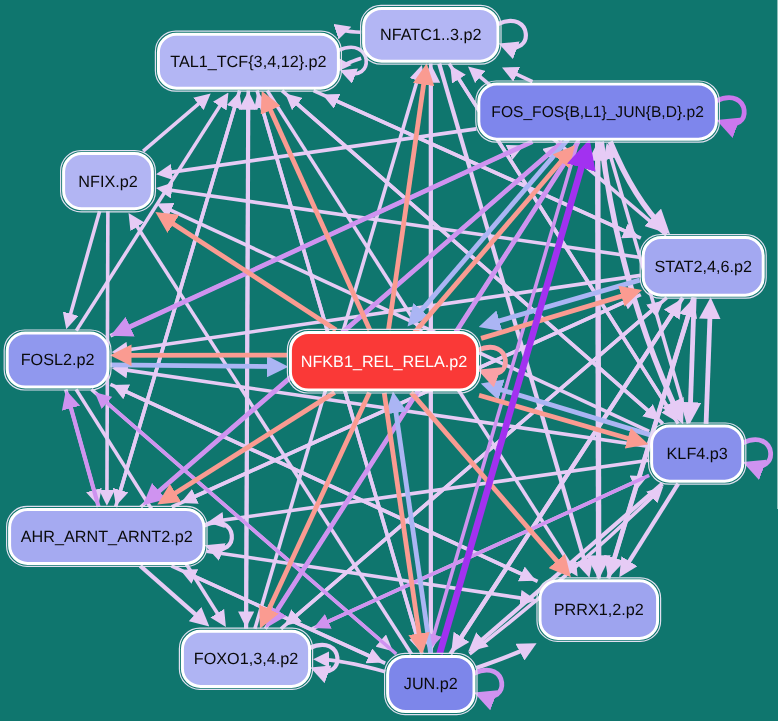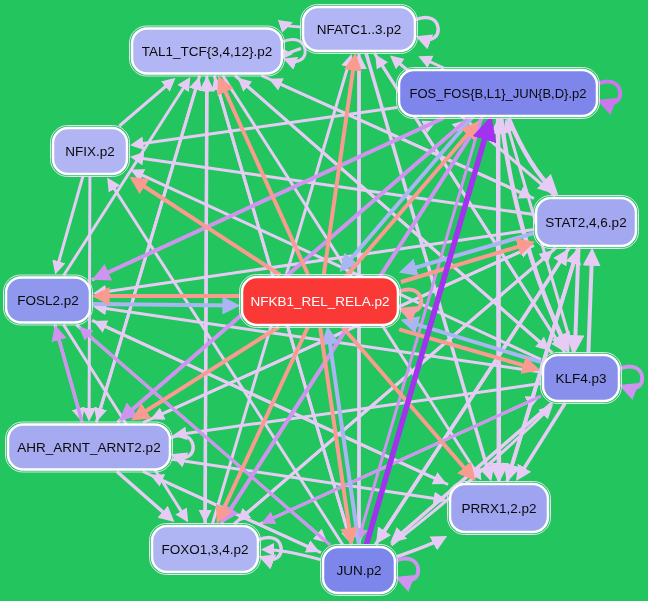--- a/index.html
+++ b/index.html
@@ -1,19 +1,19 @@
 <!DOCTYPE html>
 <html><head>
 <meta charset="utf-8">
 <style>
   html,body{margin:0;padding:0;background:#ffffff;}
   .graph-wrap{
     position:relative;width:648px;height:601px;overflow:hidden;
     font-family:"Liberation Sans","DejaVu Sans",sans-serif;
-    background:#22c55e;
+    background:#0f766e;
   }
   svg{display:block;}
   .node-label{
     font-family:"Liberation Sans","DejaVu Sans",sans-serif;
     pointer-events:none;
   }
 </style>
 </head>
 <body>
 

